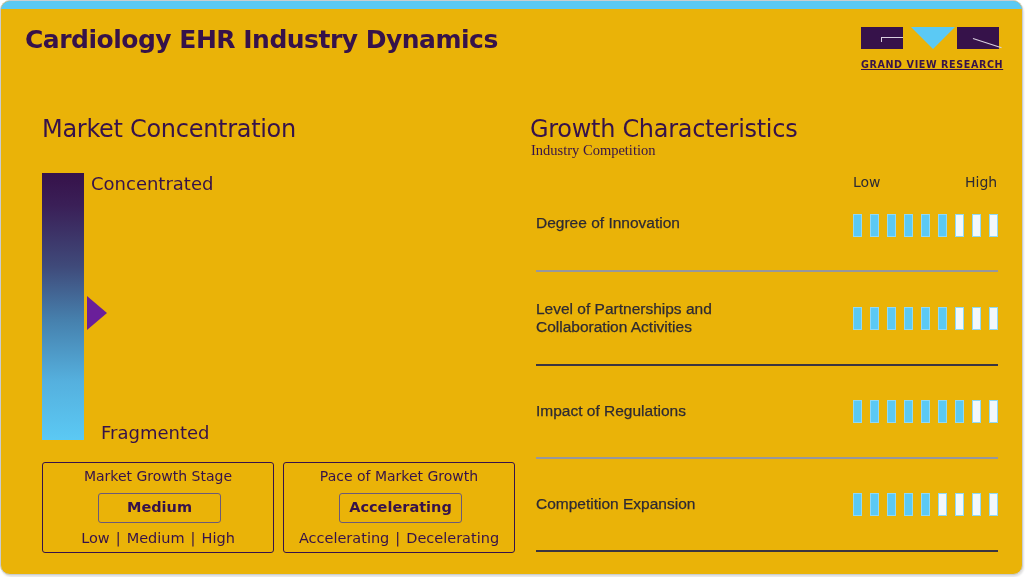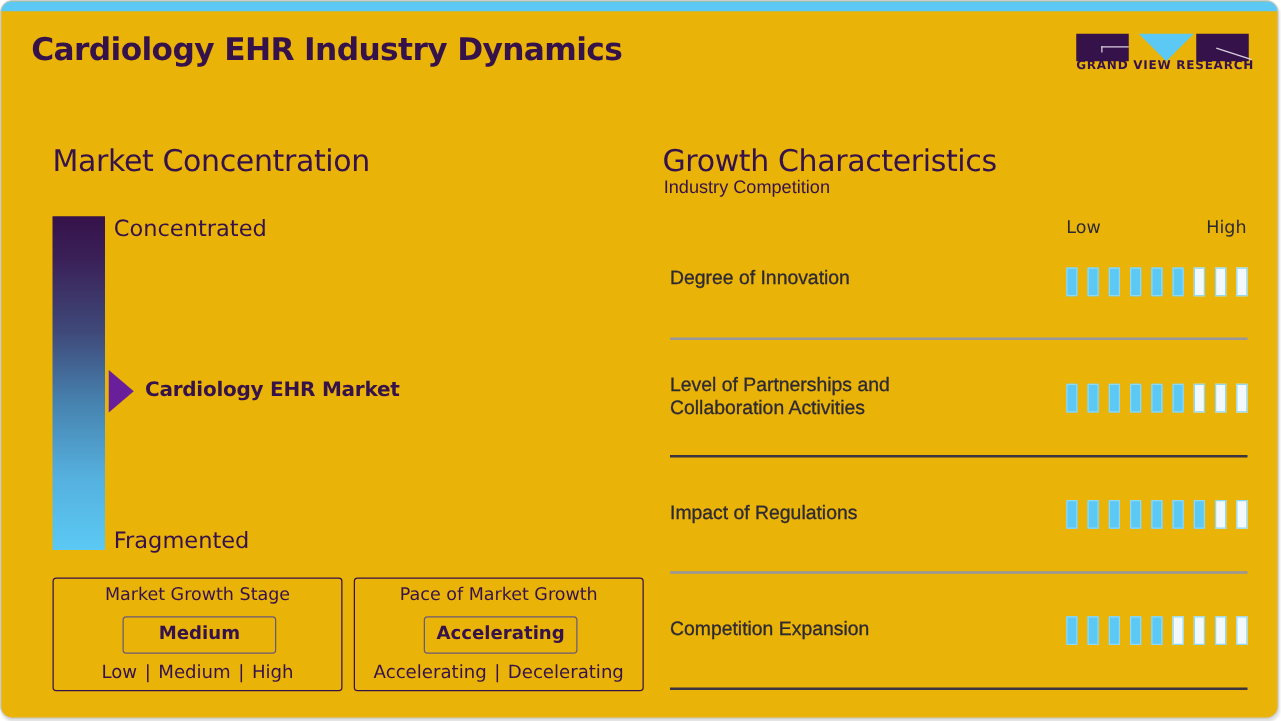--- a/index.html
+++ b/index.html
@@ -32,38 +32,38 @@
   .logo-r { left: 98px; width: 42px; }
   .logo-tri {
     position: absolute; left: 52px; top: 0; width: 0; height: 0;
     border-left: 22px solid transparent; border-right: 22px solid transparent;
     border-top: 22px solid #5bc9f4;
   }
   .logo-g-line { position: absolute; left: 20px; top: 10px; width: 22px; height: 1px; background: #d9d0e0; }
   .logo-g-line2 { position: absolute; left: 20px; top: 10px; width: 1px; height: 5px; background: #d9d0e0; }
   .logo-r-line { position: absolute; left: 16px; top: 11px; width: 30px; height: 1px; background: #d9d0e0; transform: rotate(18deg); transform-origin: left center; }
   .logo-text {
-    position: absolute; left: 2px; top: 20px; width: 144px;
+    position: absolute; left: 2px; top: 32px; width: 144px;
     font-size: 9.6px; font-weight: 700; color: #36124a; letter-spacing: 0.6px;
-    font-family: "DejaVu Sans", sans-serif; white-space: nowrap;
+    font-family: "DejaVu Sans", sans-serif; white-space: nowrap; text-decoration: underline;
   }
 
   
   .section-title {
     position: absolute; font-size: 24px; font-weight: 400; color: #36124a;
     font-family: "DejaVu Sans", sans-serif; letter-spacing: -0.3px;
   }
   .conc-title { left: 41px; top: 114px; }
   .grad-bar {
     position: absolute; left: 41px; top: 172px; width: 42px; height: 267px;
     background: linear-gradient(to bottom, #36124a 0%, #3a1f57 12%, #3f4a7a 35%, #4680ad 55%, #55b0de 78%, #5bc9f4 100%);
   }
   .bar-label { position: absolute; font-size: 18px; color: #36124a; font-family: "DejaVu Sans", sans-serif; }
   .lbl-conc { left: 90px; top: 172px; }
-  .lbl-frag { left: 90px; top: 421px; text-align: right; }
+  .lbl-frag { left: 100px; top: 421px; text-align: right; }
   .marker {
     position: absolute; left: 86px; top: 295px; width: 0; height: 0;
     border-top: 17px solid transparent; border-bottom: 17px solid transparent;
     border-left: 20px solid #6a1f9a;
   }
   .marker-label {
     position: absolute; left: 115px; top: 301px;
     font-size: 16px; font-weight: 700; color: #36124a;
     font-family: "DejaVu Sans", sans-serif; letter-spacing: -0.2px;
   }
@@ -89,21 +89,21 @@
     position: absolute; left: 0; top: 67px; width: 100%; text-align: center;
     font-size: 14.5px; color: #36124a; font-family: "DejaVu Sans", sans-serif;
     white-space: nowrap;
   }
   .sep { margin: 0 6px; }
 
   
   .char-title { left: 529px; top: 114px; }
   .char-sub {
     position: absolute; left: 530px; top: 141px;
-    font-size: 14.5px; color: #36124a; font-family: Liberation Sans, sans-serif; text-align: right;
+    font-size: 14.5px; color: #36124a; font-family: Liberation Serif, serif; text-align: right;
   }
   .scale-low, .scale-high {
     position: absolute; top: 173px; font-size: 14px; color: #2e2a33;
     font-family: "DejaVu Sans", sans-serif;
   }
   .scale-low { left: 852px; }
   .scale-high { left: 964px; }
 
   .char-row { position: absolute; left: 535px; width: 462px; }
   .char-label {
@@ -136,21 +136,20 @@
       <div class="logo-r-line"></div>
     </div>
     <div class="logo-text">GRAND VIEW RESEARCH</div>
   </div>
 
   <div class="section-title conc-title">Market Concentration</div>
   <div class="grad-bar"></div>
   <div class="bar-label lbl-conc">Concentrated</div>
   <div class="bar-label lbl-frag">Fragmented</div>
   <div class="marker"></div>
-  <div class="marker-label">Cardiology EHR Market</div>
 
   <div class="info-box box-growth">
     <div class="box-title">Market Growth Stage</div>
     <div class="box-value">Medium</div>
     <div class="box-options">
       <span>Low</span><span class="sep">|</span><span>Medium</span><span class="sep">|</span><span>High</span>
     </div>
   </div>
 
   <div class="info-box box-pace">

